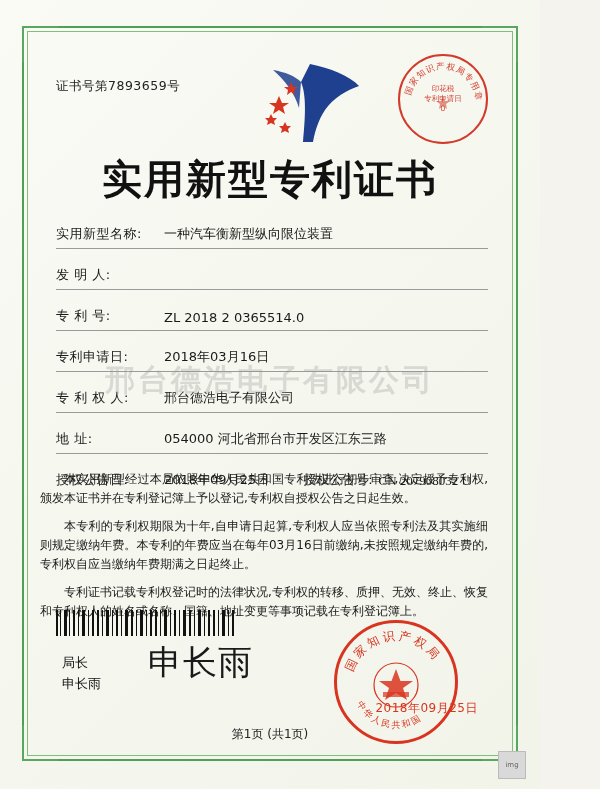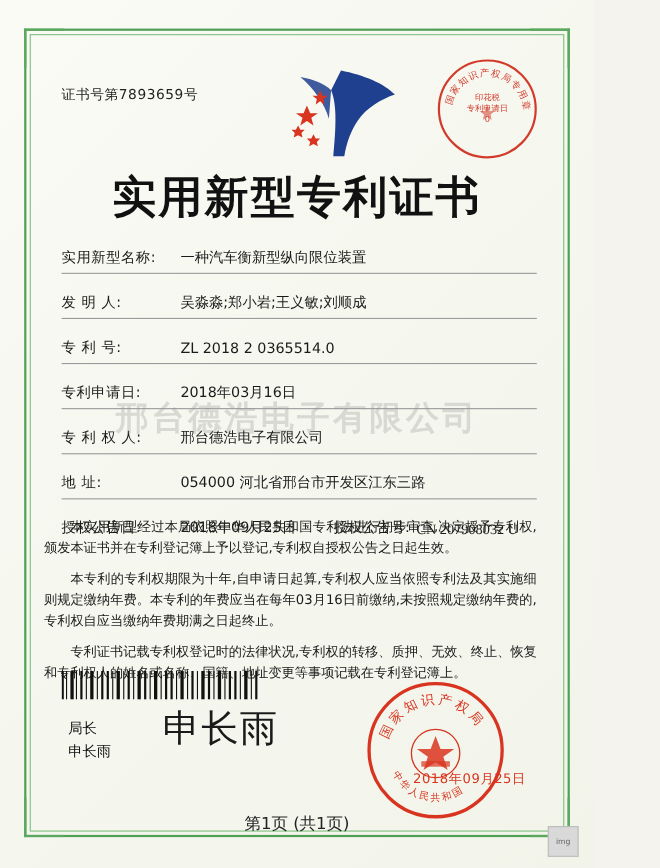--- a/index.html
+++ b/index.html
@@ -117,22 +117,22 @@
     position:absolute;right:82px;top:620px;width:118px;height:118px;
     border:3px solid #d8341f;border-radius:50%;
     color:#d8341f;
   }
   .stamp-date{
     position:absolute;right:62px;top:700px;
     font-size:12px;color:#d8341f;letter-spacing:.5px;
   }
 
   .page-no{
-    position:absolute;left:0;right:0;bottom:30px;
-    text-align:center;font-size:15px;color:#222;
+    position:absolute;left:0;right:0;bottom:46px;
+    text-align:center;font-size:12px;color:#222;
   }
   .sidebar-badge{
     position:absolute;right:14px;bottom:10px;
     width:26px;height:26px;background:#d9d9d9;border:1px solid #bbb;
     font-size:7px;color:#666;text-align:center;line-height:26px;
   }
 </style>
 </head>
 <body>
 
@@ -179,21 +179,20 @@
 
   <div class="title">实用新型专利证书</div>
 
   <div class="fields">
     <div class="row">
       <span class="lbl">实用新型名称:</span>
       <span class="val">一种汽车衡新型纵向限位装置</span>
     </div>
     <div class="row">
       <span class="lbl">发 明 人:</span>
-      <span class="val">吴淼淼;郑小岩;王义敏;刘顺成</span>
     </div>
     <div class="row">
       <span class="lbl">专 利 号:</span>
       <span class="val">ZL 2018 2 0365514.0</span>
     </div>
     <div class="row">
       <span class="lbl">专利申请日:</span>
       <span class="val">2018年03月16日</span>
     </div>
     <div class="row">

